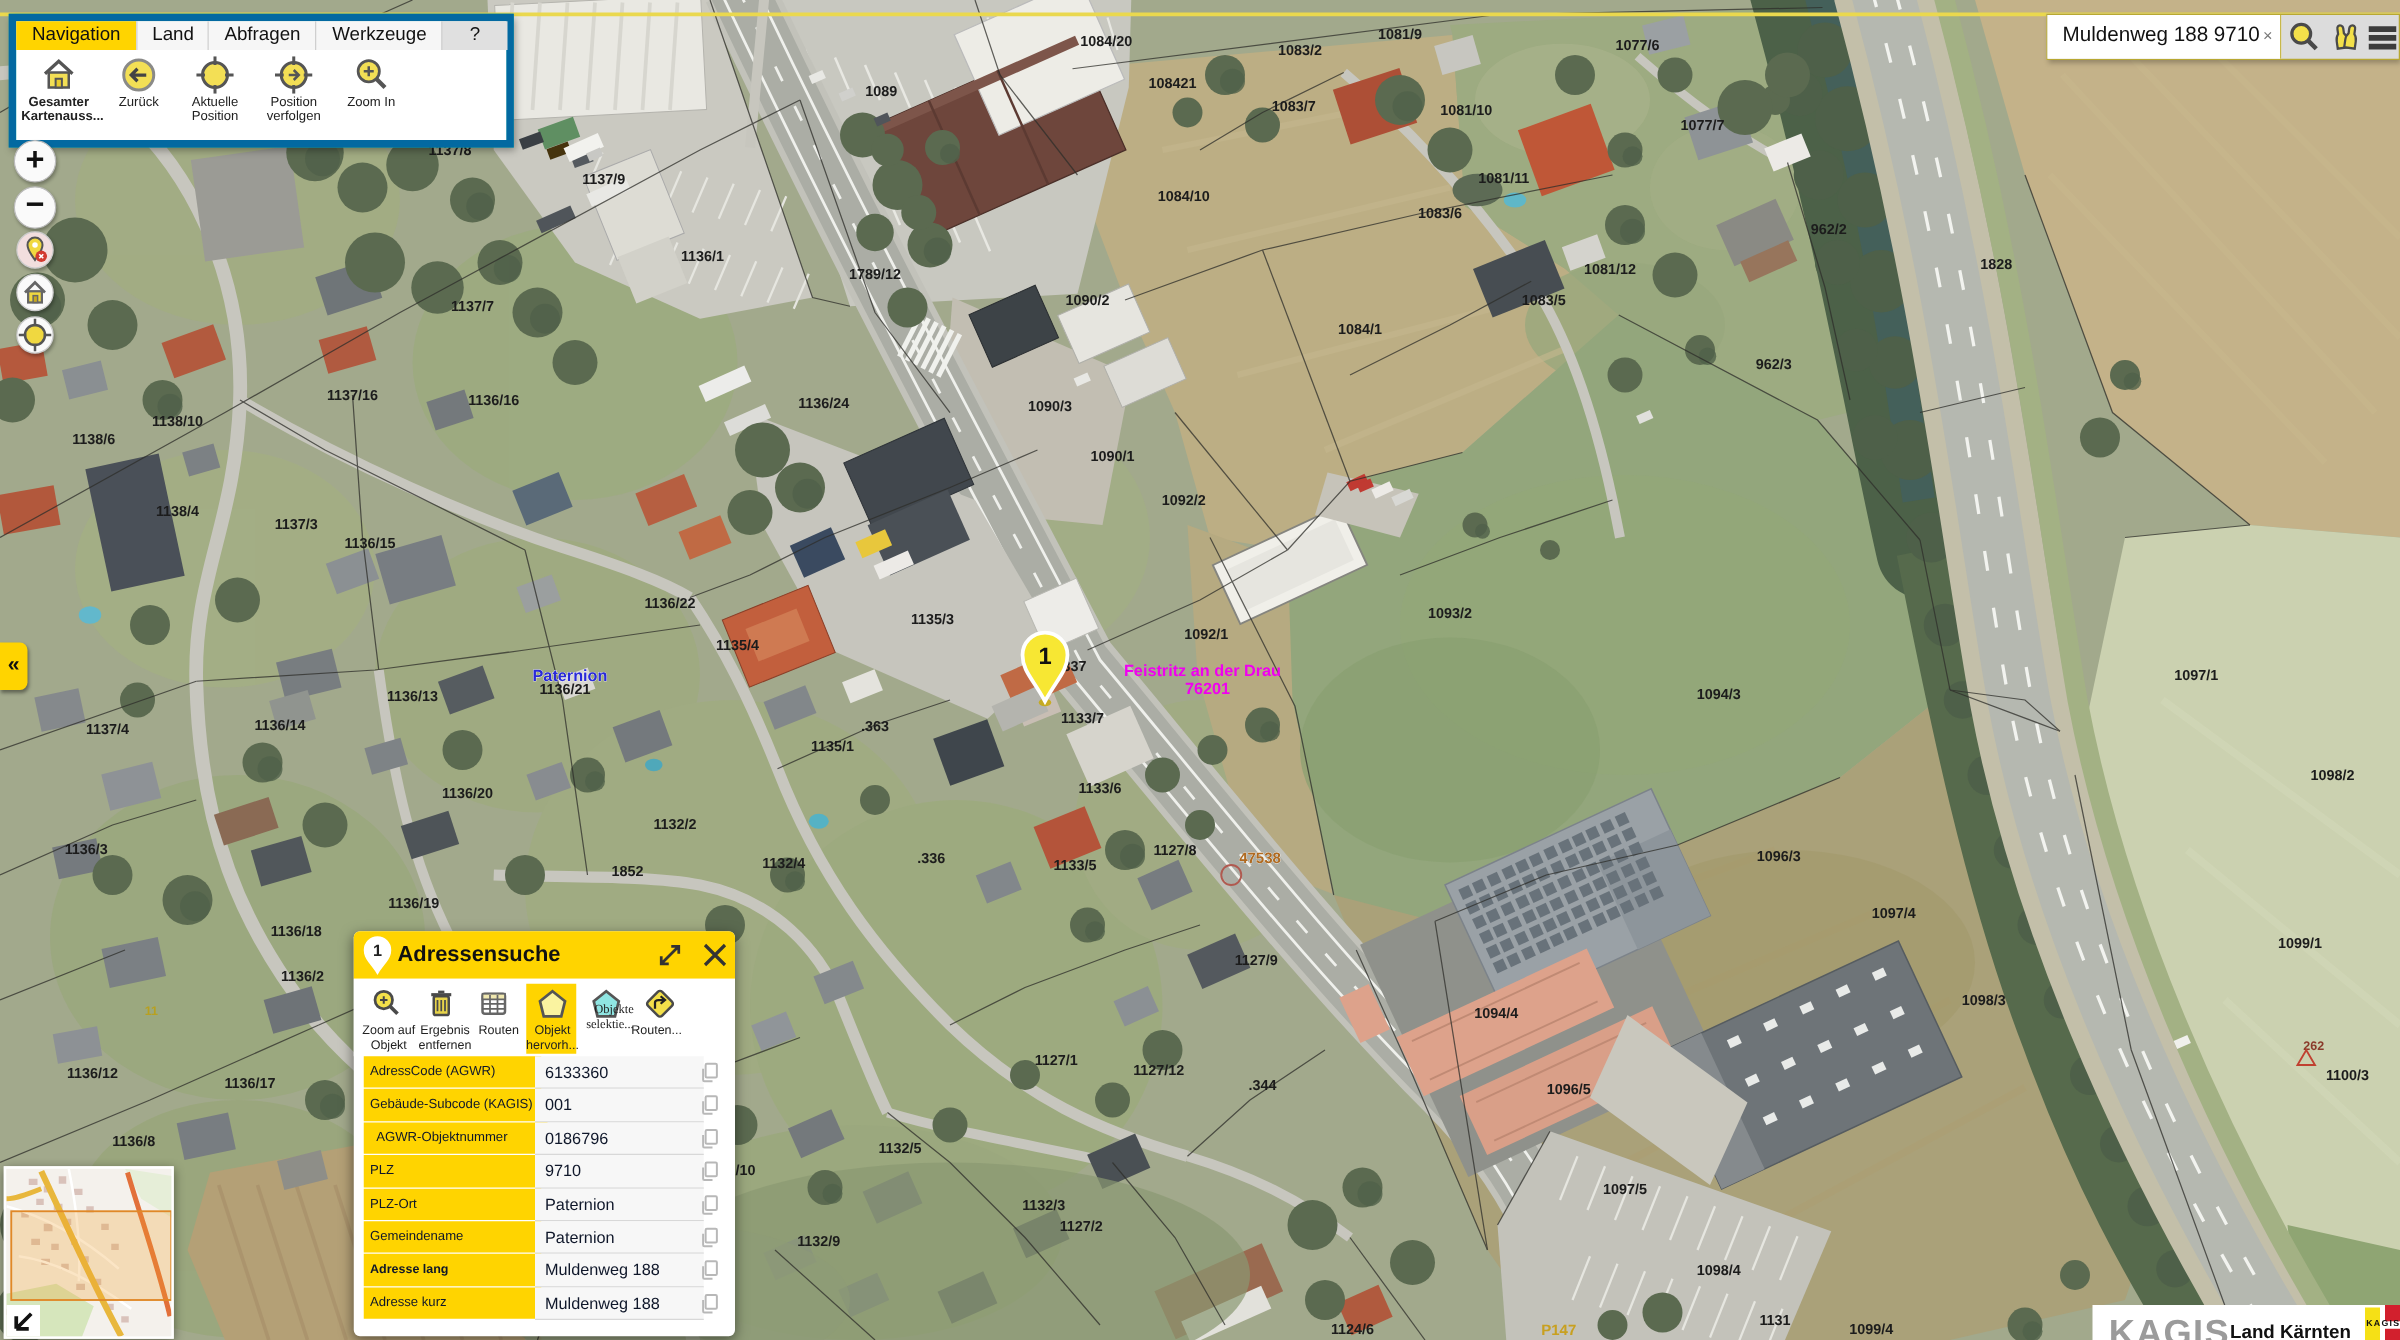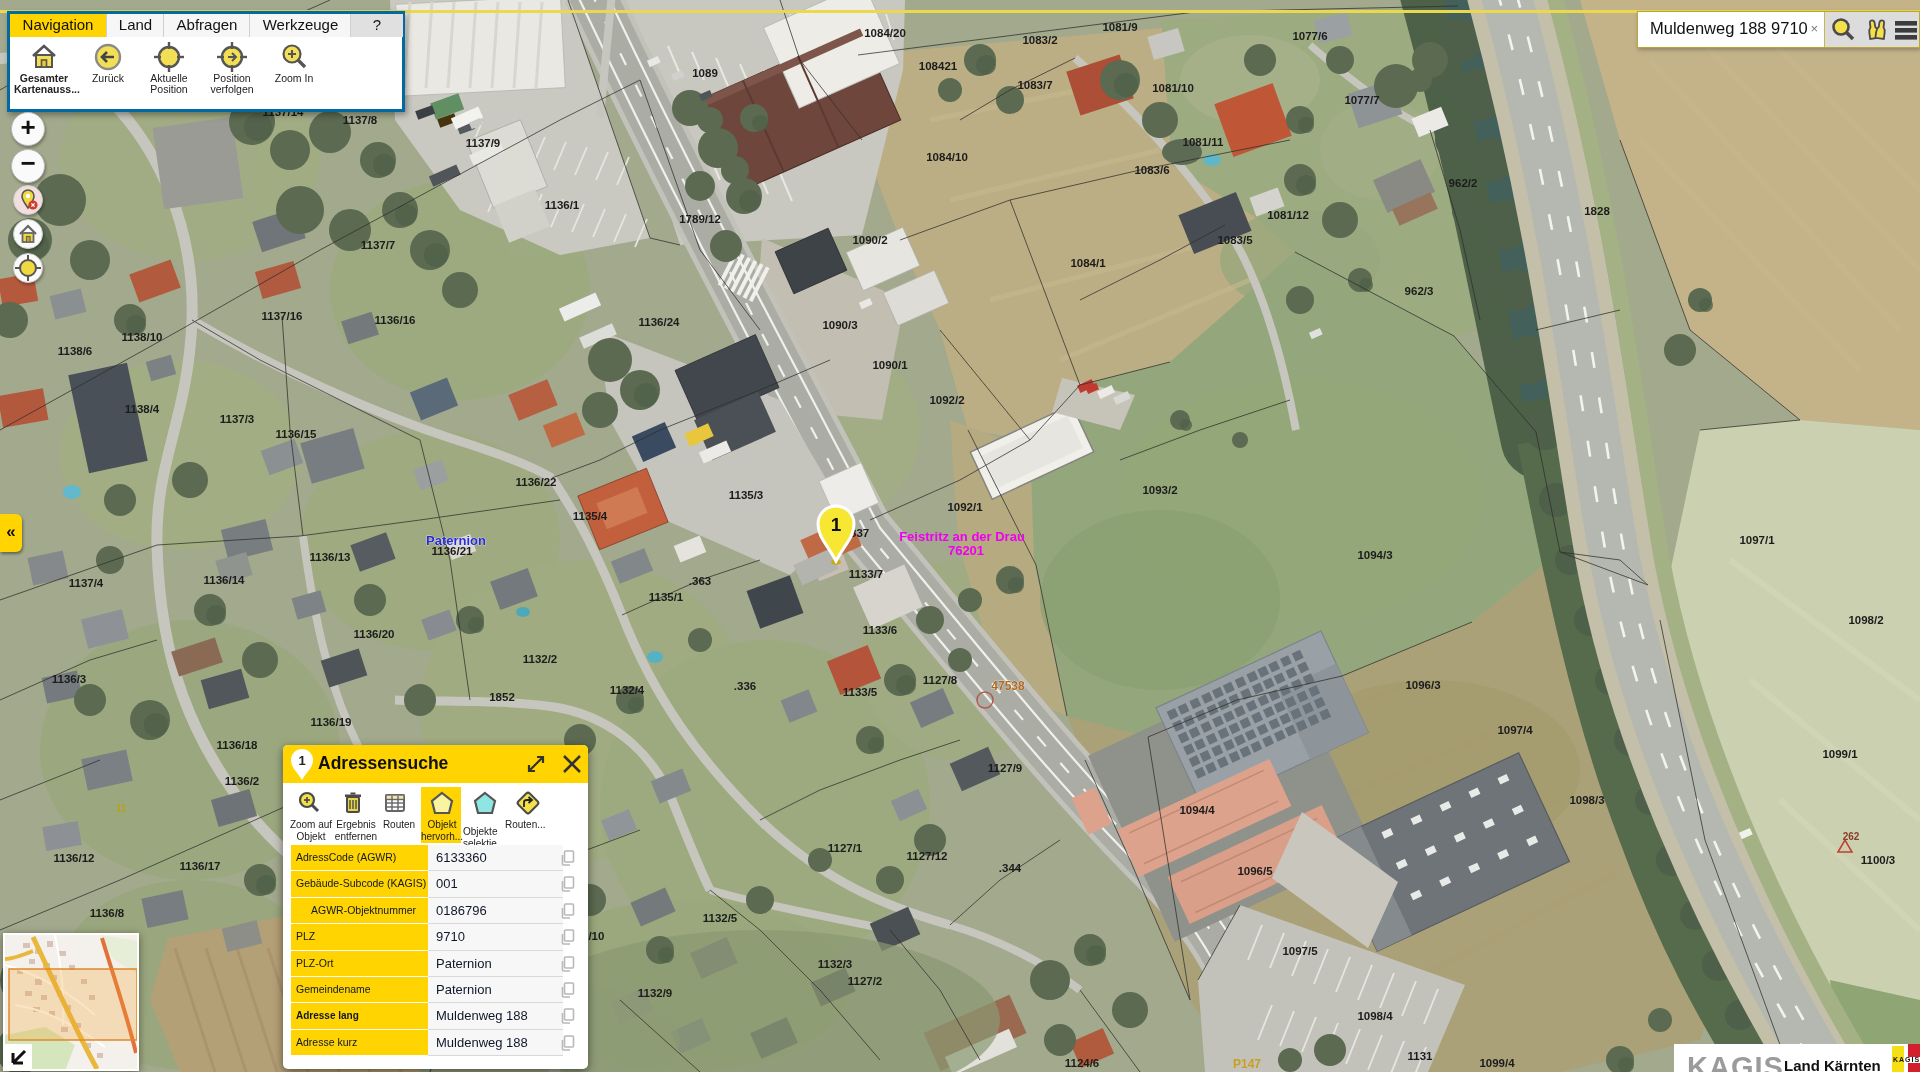--- a/index.html
+++ b/index.html
@@ -789,21 +789,21 @@
 
 <g>
 <ellipse cx="836" cy="562" rx="5" ry="3" fill="#c8a800" opacity="0.8"></ellipse>
 <path d="M836,561 C827,544 818,537 818,524 a18,18 0 1 1 36,0 c0,13 -9,20 -18,37 z" fill="#f7e733" stroke="#ffffff" stroke-width="3"></path>
 <text x="836" y="531" font-family="Liberation Sans, sans-serif" font-size="19" font-weight="bold" fill="#111" text-anchor="middle">1</text>
 </g>
 </svg>
 
 <div style="position:absolute;left:0;top:10px;width:1920px;height:3px;background:#ead84e;"></div>
 
-<div style="position:absolute;left:7px;top:11px;width:392px;height:95px;background:#14b8a6;border:3px solid #0369a1;box-shadow:2px 3px 6px rgba(0,0,0,.35);">
+<div style="position:absolute;left:7px;top:11px;width:392px;height:95px;background:#14b8a6;border:6px solid #0369a1;box-shadow:2px 3px 6px rgba(0,0,0,.35);">
 
   <div style="position:absolute;left:0;top:0;width:100%;height:23px;background:#ececec;font-size:15px;color:#111;">
 
     <div style="position:absolute;left:0;top:0;width:96px;height:23px;background:#ffd400;text-align:center;line-height:22px;">Navigation</div>
 
     <div style="position:absolute;left:96px;top:0;width:57px;height:23px;background:#f6f6f6;border-left:1px solid #cfcfcf;text-align:center;line-height:22px;">Land</div>
 
     <div style="position:absolute;left:153px;top:0;width:86px;height:23px;background:#f6f6f6;border-left:1px solid #cfcfcf;text-align:center;line-height:22px;">Abfragen</div>
 
     <div style="position:absolute;left:239px;top:0;width:101px;height:23px;background:#f6f6f6;border-left:1px solid #cfcfcf;text-align:center;line-height:22px;">Werkzeuge</div>
@@ -981,41 +981,41 @@
 
     <svg style="position:absolute;left:232px;top:7px;" width="26" height="26" viewBox="0 0 26 26">
           <rect x="5" y="5" width="16" height="16" rx="2.5" transform="rotate(45 13 13)" fill="#f3e04a" stroke="#4a4a4a" stroke-width="2"></rect>
           <path d="M9,17 L9,12 Q9,10 12,10 L16,10 M13.5,7 L17,10 L13.5,13" fill="none" stroke="#222" stroke-width="1.8"></path>
         </svg>
 
     <div style="position:absolute;left:5px;top:36px;width:46px;text-align:center;font-size:10px;color:#222;line-height:11.5px;">Zoom auf<br>Objekt</div>
     <div style="position:absolute;left:50px;top:36px;width:46px;text-align:center;font-size:10px;color:#222;line-height:11.5px;">Ergebnis<br>entfernen</div>
     <div style="position:absolute;left:94px;top:36px;width:44px;text-align:center;font-size:10px;color:#222;line-height:11.5px;">Routen</div>
     <div style="position:absolute;left:137px;top:36px;width:44px;text-align:center;font-size:10px;color:#222;line-height:11.5px;">Objekt<br>hervorh...</div>
-    <div style="position:absolute;left:180px;top:43px;width:44px;text-align:left;font-size:10px;color:#222;line-height:11.5px;">Objekte<br>selektie...</div>
+    <div style="position:absolute;left:180px;top:19px;width:44px;text-align:right;font-size:10px;color:#222;line-height:11.5px;font-family:Liberation Serif, serif;">Objekte<br>selektie...</div>
     <div style="position:absolute;left:222px;top:36px;width:48px;font-size:10px;color:#222;line-height:11.5px;">Routen...</div>
   </div>
 
   <div style="position:absolute;left:8px;top:100px;width:291px;height:212px;font-size:13px;color:#0f172a;">
 
     <div style="position:absolute;left:0;top:0.0px;width:137px;height:25.4px;background:#ffd400;line-height:25.4px;padding-left:5px;font-size:10.5px;white-space:nowrap;overflow:hidden;">AdressCode (AGWR)</div>
     <div style="position:absolute;left:137px;top:0.0px;width:127px;height:25.4px;background:#f7f7f7;border-bottom:1px solid #d8d8d8;line-height:25.4px;padding-left:8px;">6133360</div>
     <div style="position:absolute;left:264px;top:0.0px;width:27px;height:25.4px;"><svg width="18" height="18" style="margin:4px 0 0 4px;" viewBox="0 0 18 18">
             <rect x="5.5" y="2" width="9" height="11" rx="1" fill="none" stroke="#b8b8b8" stroke-width="1.6"></rect>
             <path d="M3.5,6 L3.5,15 a1,1 0 0 0 1,1 L11,16" fill="none" stroke="#b8b8b8" stroke-width="1.6"></path>
           </svg></div>
 
     <div style="position:absolute;left:0;top:26.4px;width:137px;height:25.4px;background:#ffd400;line-height:25.4px;padding-left:5px;font-size:10.5px;white-space:nowrap;overflow:hidden;">Gebäude-Subcode (KAGIS)</div>
     <div style="position:absolute;left:137px;top:26.4px;width:127px;height:25.4px;background:#f7f7f7;border-bottom:1px solid #d8d8d8;line-height:25.4px;padding-left:8px;">001</div>
     <div style="position:absolute;left:264px;top:26.4px;width:27px;height:25.4px;"><svg width="18" height="18" style="margin:4px 0 0 4px;" viewBox="0 0 18 18">
             <rect x="5.5" y="2" width="9" height="11" rx="1" fill="none" stroke="#b8b8b8" stroke-width="1.6"></rect>
             <path d="M3.5,6 L3.5,15 a1,1 0 0 0 1,1 L11,16" fill="none" stroke="#b8b8b8" stroke-width="1.6"></path>
           </svg></div>
 
-    <div style="position:absolute;left:0;top:52.8px;width:137px;height:25.4px;background:#ffd400;line-height:25.4px;padding-left:20px;font-size:10.5px;white-space:nowrap;overflow:hidden;">AGWR-Objektnummer</div>
+    <div style="position:absolute;left:0;top:52.8px;width:137px;height:25.4px;background:#ffd400;line-height:25.4px;padding-left:10px;font-size:10.5px;white-space:nowrap;overflow:hidden;">AGWR-Objektnummer</div>
     <div style="position:absolute;left:137px;top:52.8px;width:127px;height:25.4px;background:#f7f7f7;border-bottom:1px solid #d8d8d8;line-height:25.4px;padding-left:8px;">0186796</div>
     <div style="position:absolute;left:264px;top:52.8px;width:27px;height:25.4px;"><svg width="18" height="18" style="margin:4px 0 0 4px;" viewBox="0 0 18 18">
             <rect x="5.5" y="2" width="9" height="11" rx="1" fill="none" stroke="#b8b8b8" stroke-width="1.6"></rect>
             <path d="M3.5,6 L3.5,15 a1,1 0 0 0 1,1 L11,16" fill="none" stroke="#b8b8b8" stroke-width="1.6"></path>
           </svg></div>
 
     <div style="position:absolute;left:0;top:79.2px;width:137px;height:25.4px;background:#ffd400;line-height:25.4px;padding-left:5px;font-size:10.5px;white-space:nowrap;overflow:hidden;">PLZ</div>
     <div style="position:absolute;left:137px;top:79.2px;width:127px;height:25.4px;background:#f7f7f7;border-bottom:1px solid #d8d8d8;line-height:25.4px;padding-left:8px;">9710</div>
     <div style="position:absolute;left:264px;top:79.2px;width:27px;height:25.4px;"><svg width="18" height="18" style="margin:4px 0 0 4px;" viewBox="0 0 18 18">
             <rect x="5.5" y="2" width="9" height="11" rx="1" fill="none" stroke="#b8b8b8" stroke-width="1.6"></rect>

